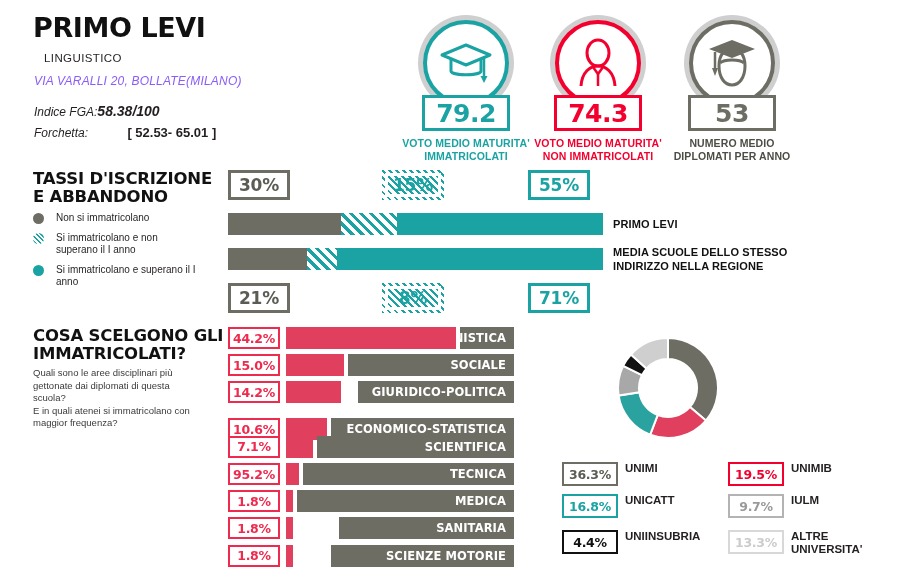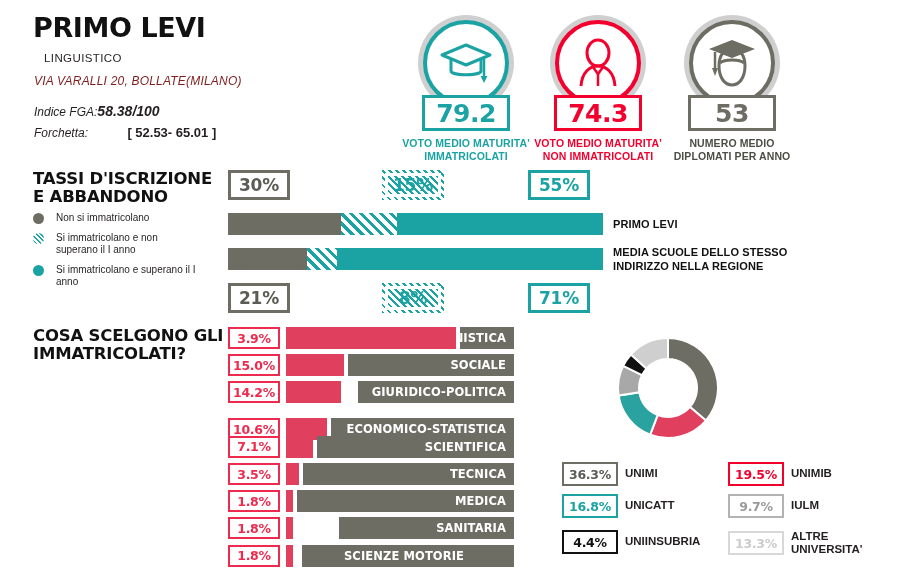--- a/index.html
+++ b/index.html
@@ -10,21 +10,21 @@
   }
   .stage{position:absolute;left:0;top:0;width:903px;height:574px;}
   .abs{position:absolute;}
 
   
   .school-name{
     left:33px; top:12px; font-size:27px; font-weight:bold;
     letter-spacing:-0.4px; color:#111; font-family:"DejaVu Sans", sans-serif;
   }
   .school-type{left:34px; top:52px; font-size:11.5px; letter-spacing:.4px; color:#231f20;padding-left:10px;}
-  .school-addr{left:34px; top:74px; font-size:12px; font-style:italic; letter-spacing:.2px; color:#7f1d1d;}
+  .school-addr{left:34px; top:74px; font-size:12px; font-style:italic; letter-spacing:.2px; color:#8b5cf6;}
   .fga-line{left:34px; top:103px; font-size:12px; font-style:italic; white-space:nowrap;}
   .fga-line .val{font-weight:bold; font-size:14px; font-style:italic;}
   .fork-line{left:34px; top:125px; font-size:12px; font-style:italic; white-space:nowrap;}
   .fork-line .val{font-weight:bold; font-style:normal; font-size:13px;margin-left:36px;}
 
   
   .badge{position:absolute; width:150px; text-align:center;}
   .badge .ring{
     position:relative;width:96px;height:96px;margin:0 auto;border-radius:50%;
     background:#cfcfcf;
@@ -108,21 +108,21 @@
   }
   .dtrack{position:relative;width:228px;height:22px;margin-left:6px;}
   .dfill{position:absolute;left:0;top:0;height:22px;background:#e0405e;}
   .dbase{position:absolute;top:0;right:0;height:22px;background:#6d6d64;
          display:flex;align-items:center;justify-content:flex-end;}
   .dbase span{color:#fff;font-size:11.5px;font-weight:bold;padding-right:8px;
               font-family:"DejaVu Sans", sans-serif;letter-spacing:.1px;white-space:nowrap;}
 
   
   .donut{position:absolute;left:612px;top:332px;}
-  .ubox{position:absolute;display:flex;align-items:center;padding-left:28px;}
+  .ubox{position:absolute;display:flex;align-items:flex-start;padding-left:28px;}
   .ubox .pct{
     height:24px;min-width:56px;box-sizing:border-box;background:#fff;
     display:flex;align-items:center;justify-content:center;
     font-size:12.5px;font-weight:bold;font-family:"DejaVu Sans", sans-serif;letter-spacing:-0.3px;
   }
   .ubox .nm{margin-left:7px;font-size:11.5px;font-weight:bold;line-height:1.15;color:#231f20;white-space:pre-line;}
 </style>
 </head>
 <body>
 
@@ -226,24 +226,29 @@
   </div>
   <div class="barlabel" style="left:613px;top:245px;white-space:pre-line">MEDIA SCUOLE DELLO STESSO
 INDIRIZZO NELLA REGIONE</div>
 
   <div class="pctbox grey" style="left:228px;top:283px;">21%</div>
   <div class="pctbox dash" style="left:382px;top:283px;">8%</div>
   <div class="pctbox teal" style="left:528px;top:283px;">71%</div>
 
   <div class="abs sec3-title" style="white-space:pre-line">COSA SCELGONO GLI
 IMMATRICOLATI?</div>
+  <div class="abs sec3-sub" style="white-space:pre-line">Quali sono le aree disciplinari più
+gettonate dai diplomati di questa
+scuola?
+E in quali atenei si immatricolano con
+maggior frequenza?</div>
 
   <div id="discipline-rows">
       <div class="drow" style="top: 327px;">
-        <div class="dpct">3.9%</div>
+        <div class="dpct">44.2%</div>
         <div class="dtrack">
           <div class="dbase" style="width: 54px;">
             <span>UMANISTICA</span>
           </div>
           <div class="dfill" style="width: 170px;"></div>
         </div>
       </div>
       <div class="drow" style="top: 354.2px;">
         <div class="dpct">15.0%</div>
         <div class="dtrack">
@@ -274,21 +279,21 @@
       <div class="drow" style="top: 435.8px;">
         <div class="dpct">7.1%</div>
         <div class="dtrack">
           <div class="dbase" style="width: 196.692px;">
             <span>SCIENTIFICA</span>
           </div>
           <div class="dfill" style="width: 27.3077px;"></div>
         </div>
       </div>
       <div class="drow" style="top: 463px;">
-        <div class="dpct">3.5%</div>
+        <div class="dpct">95.2%</div>
         <div class="dtrack">
           <div class="dbase" style="width: 210.538px;">
             <span>TECNICA</span>
           </div>
           <div class="dfill" style="width: 13.4615px;"></div>
         </div>
       </div>
       <div class="drow" style="top: 490.2px;">
         <div class="dpct">1.8%</div>
         <div class="dtrack">
@@ -303,21 +308,21 @@
         <div class="dtrack">
           <div class="dbase" style="width: 175px;">
             <span>SANITARIA</span>
           </div>
           <div class="dfill" style="width: 6.92308px;"></div>
         </div>
       </div>
       <div class="drow" style="top: 544.6px;">
         <div class="dpct">1.8%</div>
         <div class="dtrack">
-          <div class="dbase" style="width: 212px; justify-content: center;">
+          <div class="dbase" style="width: 183px;">
             <span>SCIENZE MOTORIE</span>
           </div>
           <div class="dfill" style="width: 6.92308px;"></div>
         </div>
       </div>
     </div>
 
   <div class="donut">
     <svg id="donut-svg" width="112" height="112" viewBox="0 0 112 112" aria-hidden="true">
         <path d="M 56 6 A 50 50 0 0 1 93.91809576443609 88.59168626504393 L 77.99249554337294 74.90317803372548 A 29 29 0 0 0 56 27 Z" fill="#6d6d64" stroke="#ffffff" stroke-width="2"></path>

